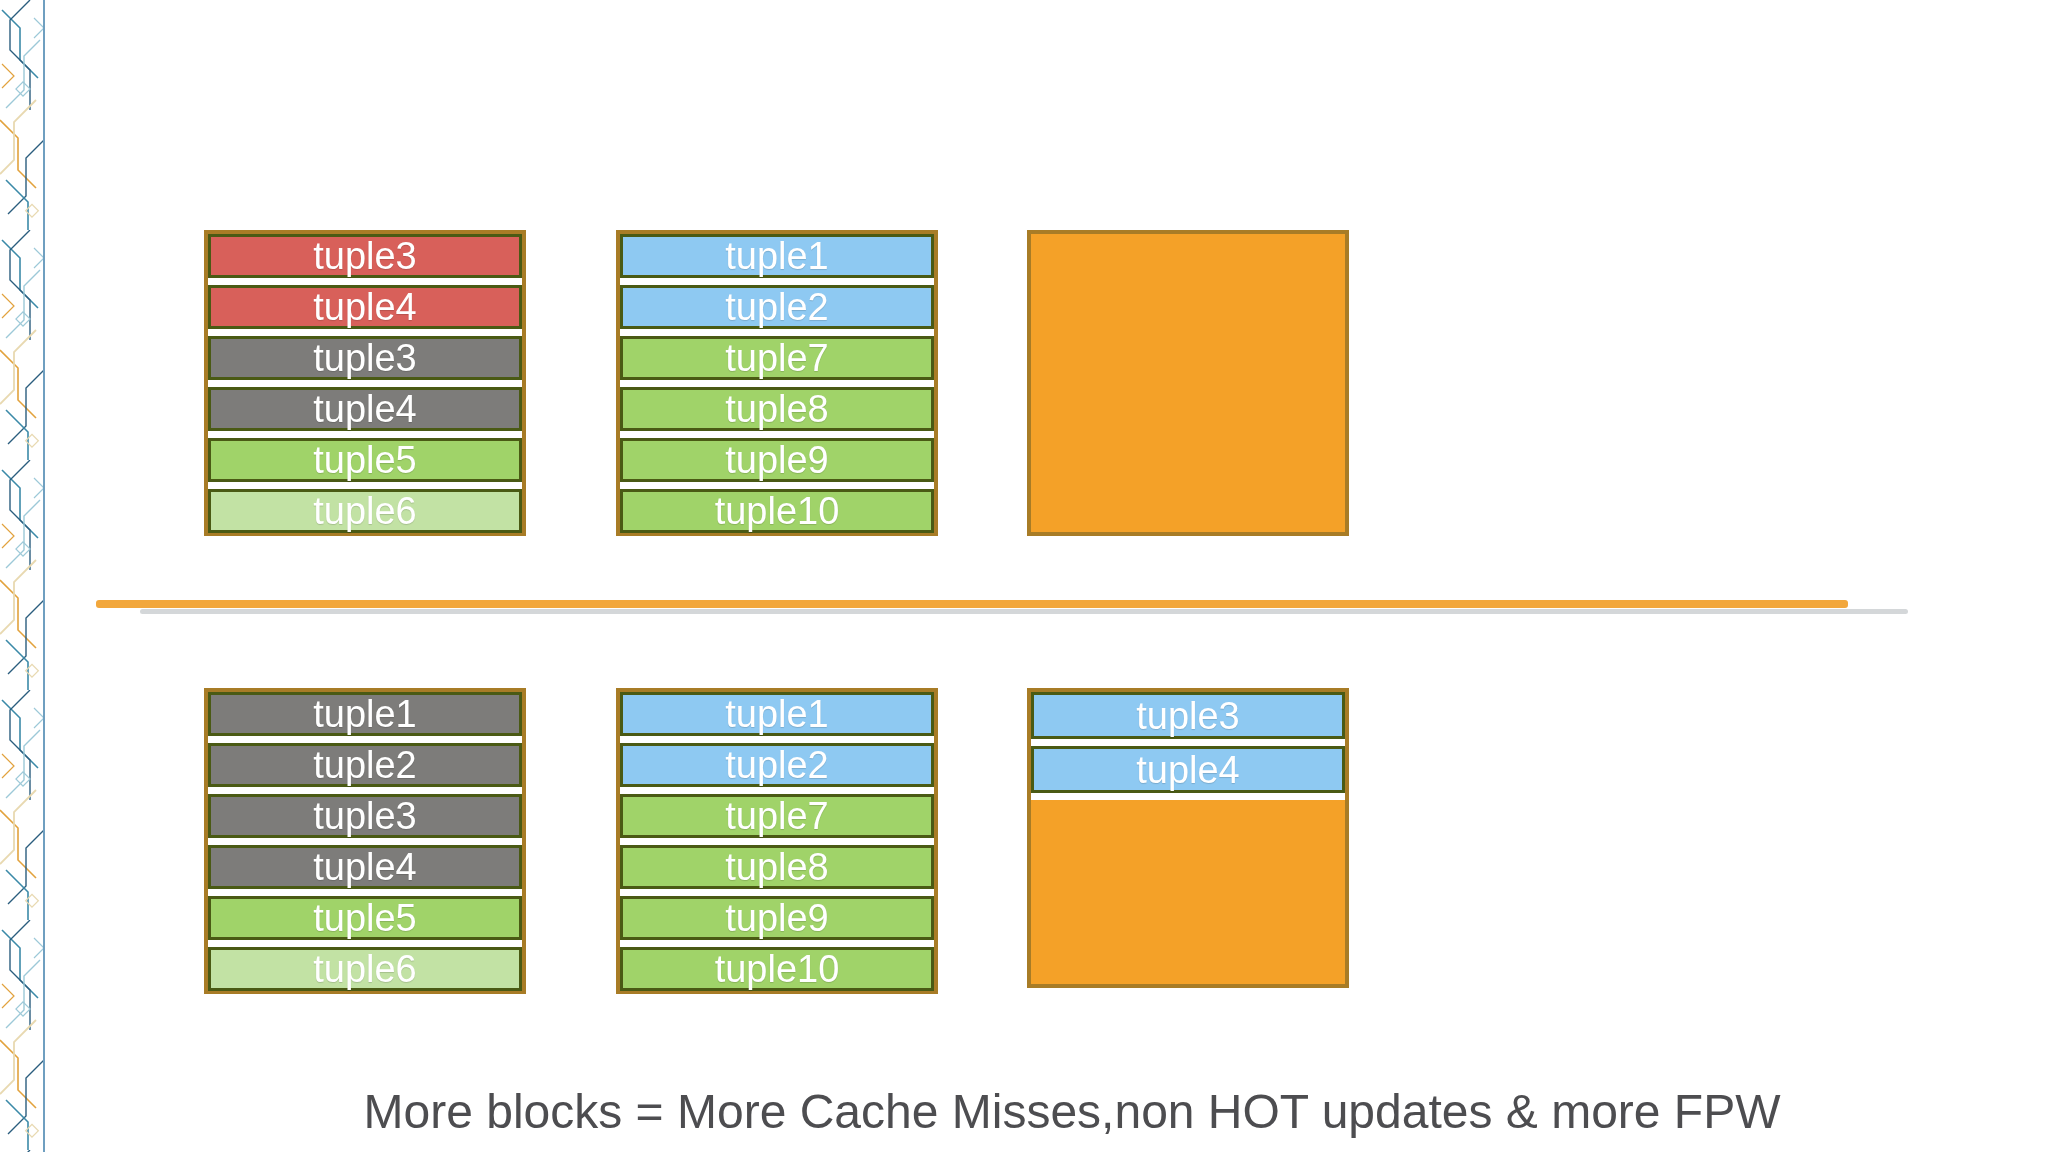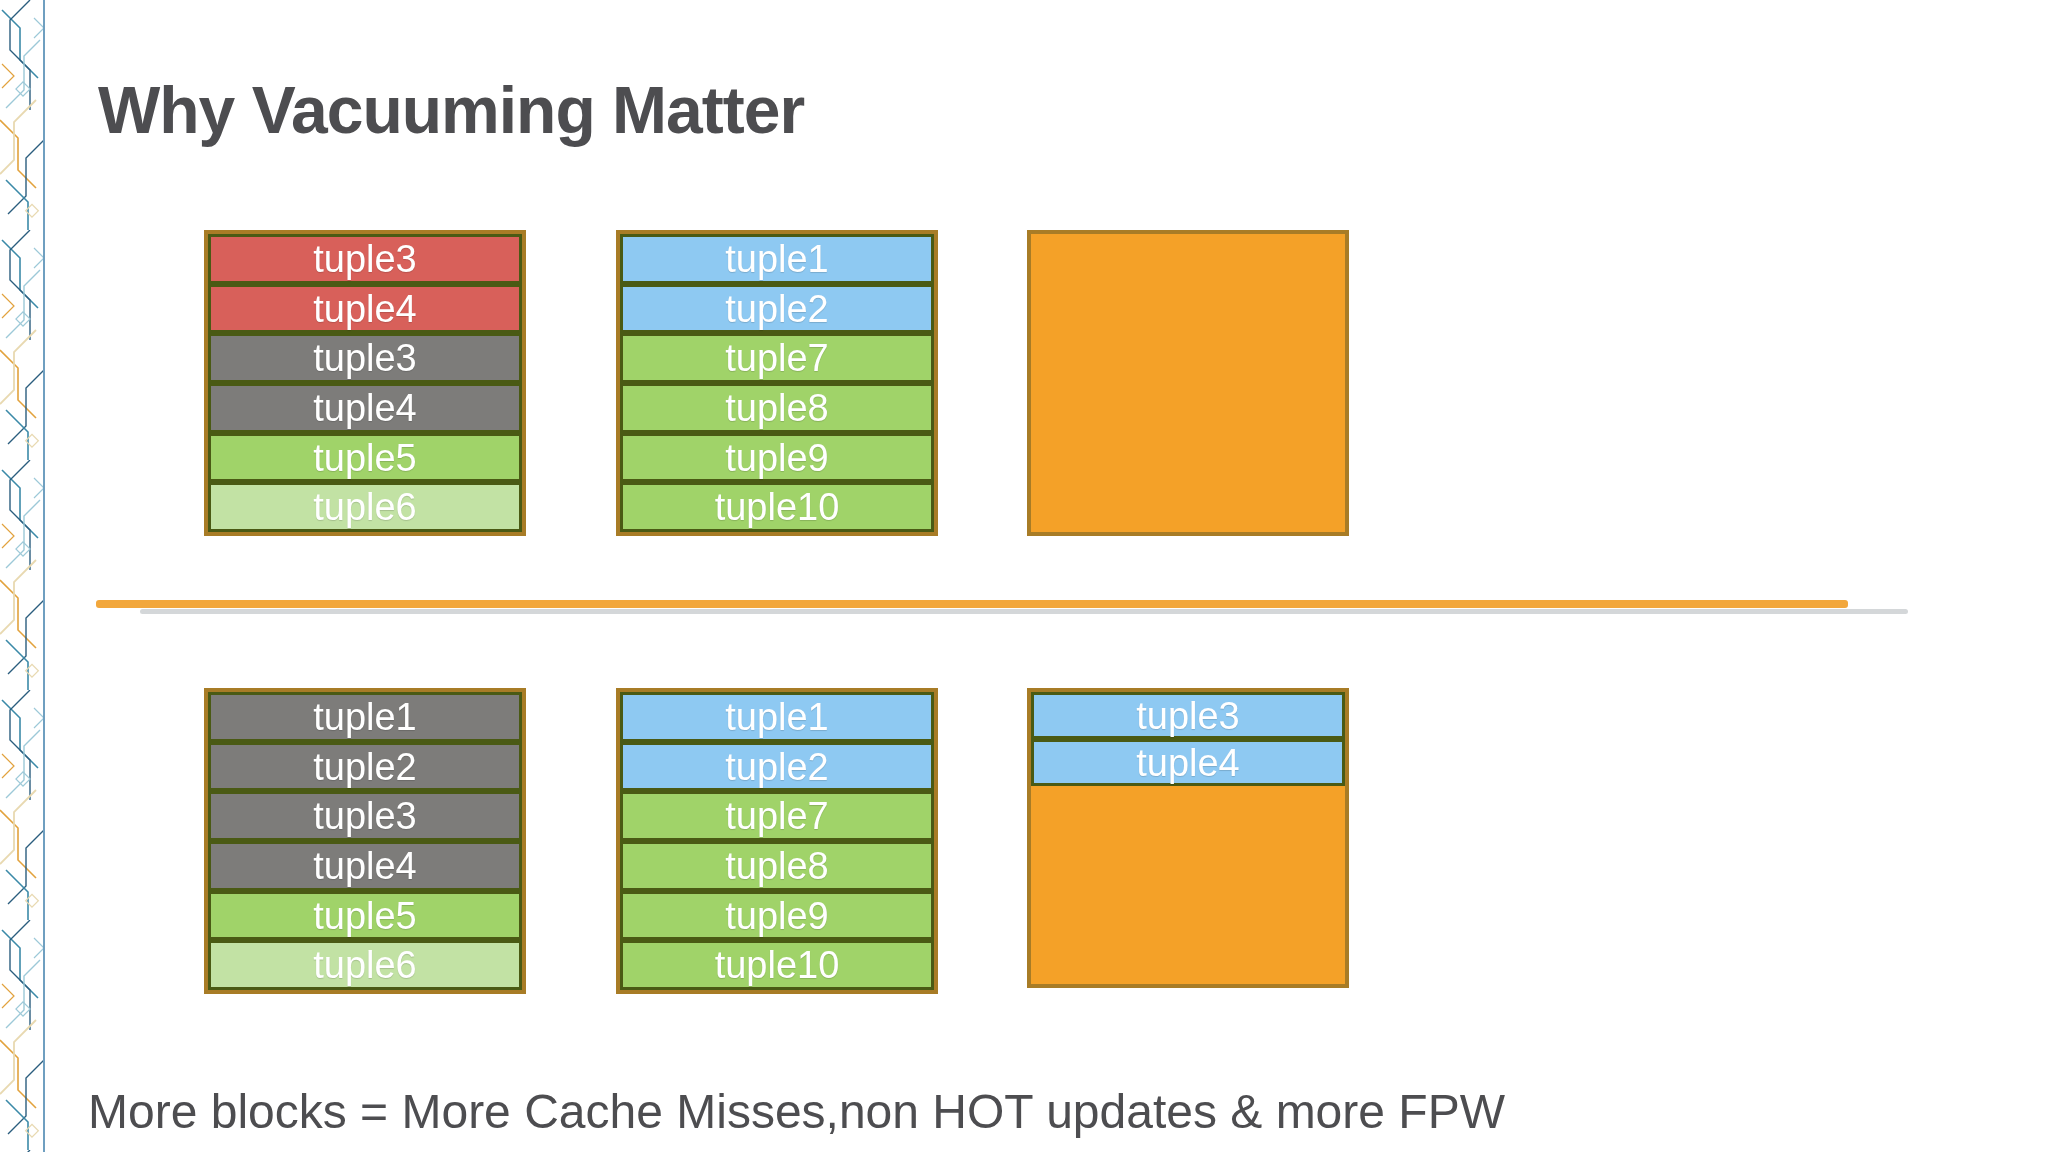--- a/index.html
+++ b/index.html
@@ -25,35 +25,35 @@
     position:absolute;left:96px;top:600px;width:1752px;height:8px;
     background:var(--divider);border-radius:3px;
   }
   .divider-shadow{
     position:absolute;left:140px;top:609px;width:1768px;height:5px;
     background:#c6cacc;opacity:.75;border-radius:3px;
   }
   .block{
     position:absolute;width:322px;height:306px;box-sizing:border-box;
     border:4px solid var(--outer);
-    display:flex;flex-direction:column;gap:0;
+    display:flex;flex-direction:column;gap:7px;
     background:#ffffff;
   }
   .tuple-row{
     flex:1 1 0;box-sizing:border-box;
     border:3px solid var(--olive);
     display:flex;align-items:center;justify-content:center;
     color:#ffffff;font-size:38px;line-height:1;
     text-shadow:0 1px 1px rgba(0,0,0,0.15);
   }
   .block.has-fill .tuple-row{flex:0 0 47px;}
   .fill-rest{flex:1 1 auto;}
   .caption{
-    position:absolute;left:4px;right:0;top:1084px;
-    padding-left:84px;
+    position:absolute;left:12px;right:0;top:1084px;
+    padding-left:84px;text-align:center;
     font-size:48px;color:#4d4d50;white-space:nowrap;
   }
 </style>
 </head>
 <body>
 
 <div class="slide">
 
   <svg class="edge" viewBox="0 0 46 1152" xmlns="http://www.w3.org/2000/svg" preserveAspectRatio="none">
     <defs>
@@ -69,21 +69,20 @@
         <polyline points="2,64 14,76 2,88" fill="none" stroke="#e2a23c" stroke-width="1.2"></polyline>
         <rect x="18" y="84" width="10" height="10" fill="none" stroke="#9cc9d8" stroke-width="1.2" transform="rotate(45 23 89)"></rect>
         <rect x="28" y="206" width="9" height="9" fill="none" stroke="#e8d9b0" stroke-width="1.2" transform="rotate(45 32 210)"></rect>
         <polyline points="34,18 44,28 34,38" fill="none" stroke="#9cc9d8" stroke-width="1.2"></polyline>
       </pattern>
     </defs>
     <rect width="44" height="1152" fill="url(#circ)"></rect>
     <line x1="44" y1="0" x2="44" y2="1152" stroke="#6f9fc0" stroke-width="2"></line>
   </svg>
 
-  <h1 class="title">Why Vacuuming Matter</h1>
 
   <div class="block" style="left:204px;top:230px;">
       <div class="tuple-row" style="background: rgb(216, 96, 90);">tuple3</div>
       <div class="tuple-row" style="background: rgb(216, 96, 90);">tuple4</div>
       <div class="tuple-row" style="background: rgb(125, 124, 122);">tuple3</div>
       <div class="tuple-row" style="background: rgb(125, 124, 122);">tuple4</div>
       <div class="tuple-row" style="background: rgb(160, 211, 105);">tuple5</div>
       <div class="tuple-row" style="background: rgb(194, 226, 164);">tuple6</div>
     </div>
   <div class="block" style="left:616px;top:230px;">

